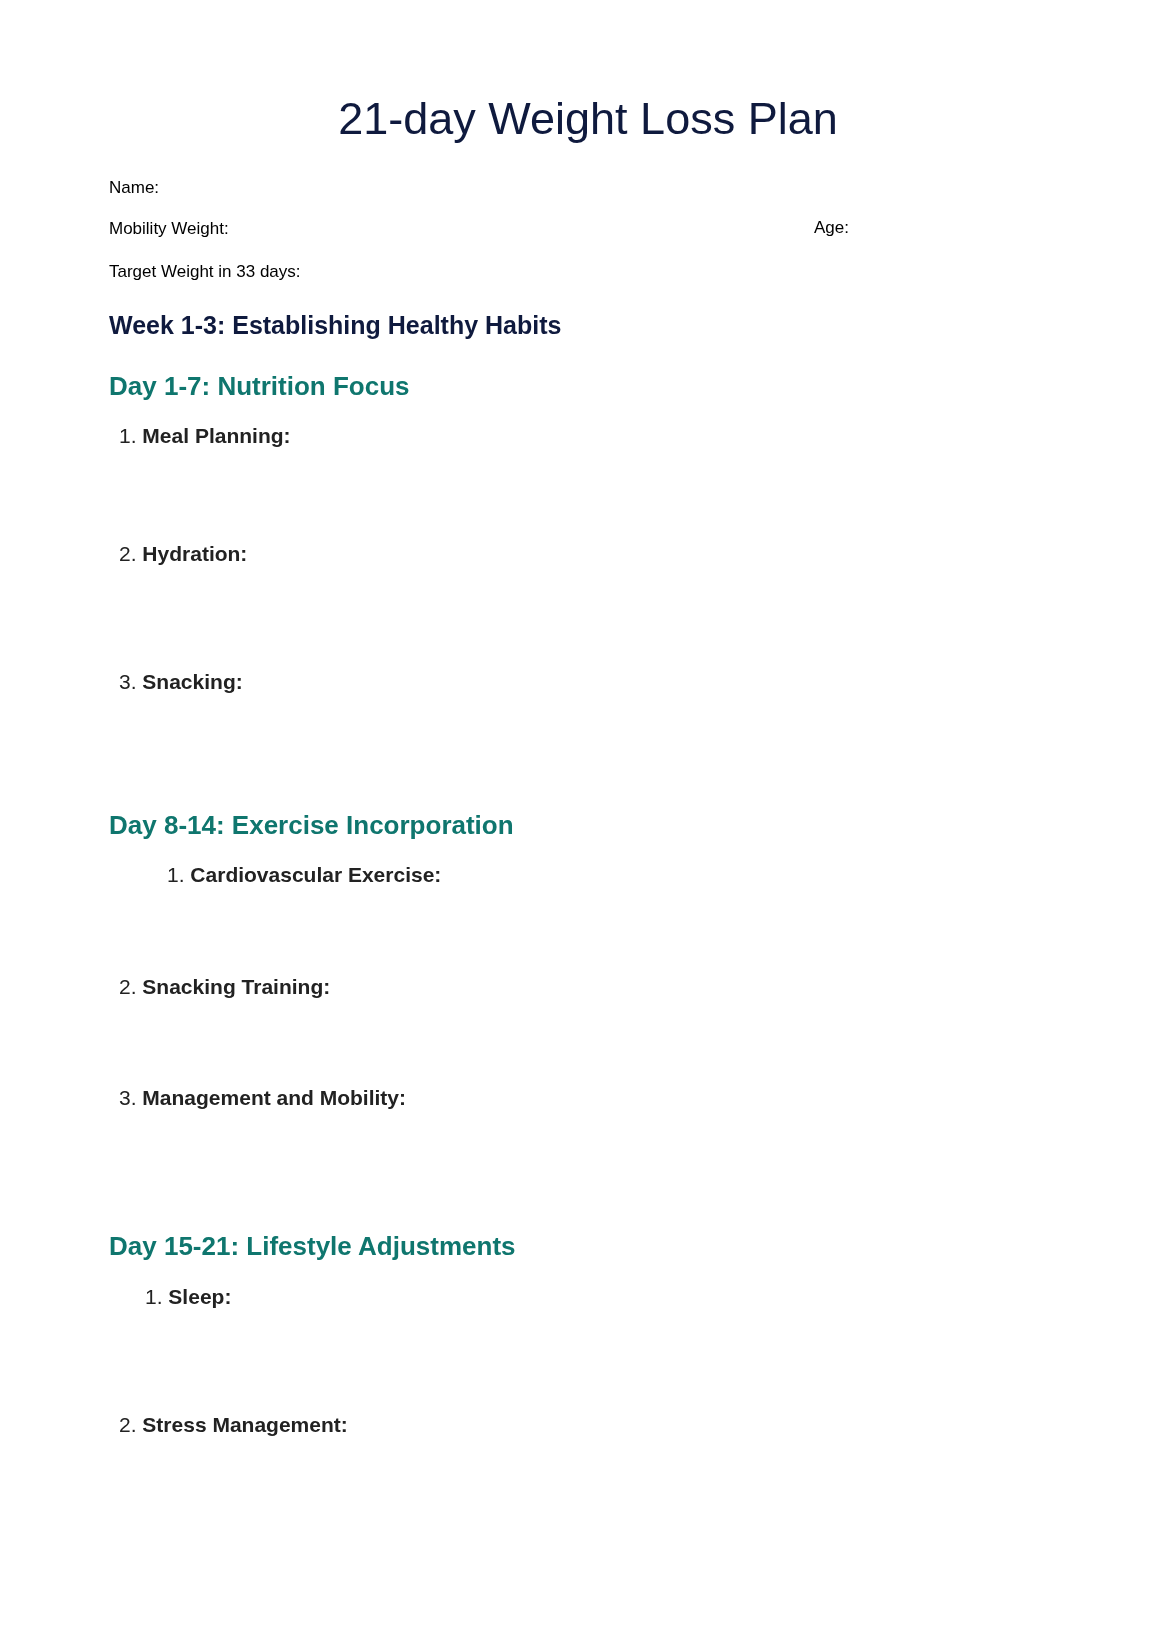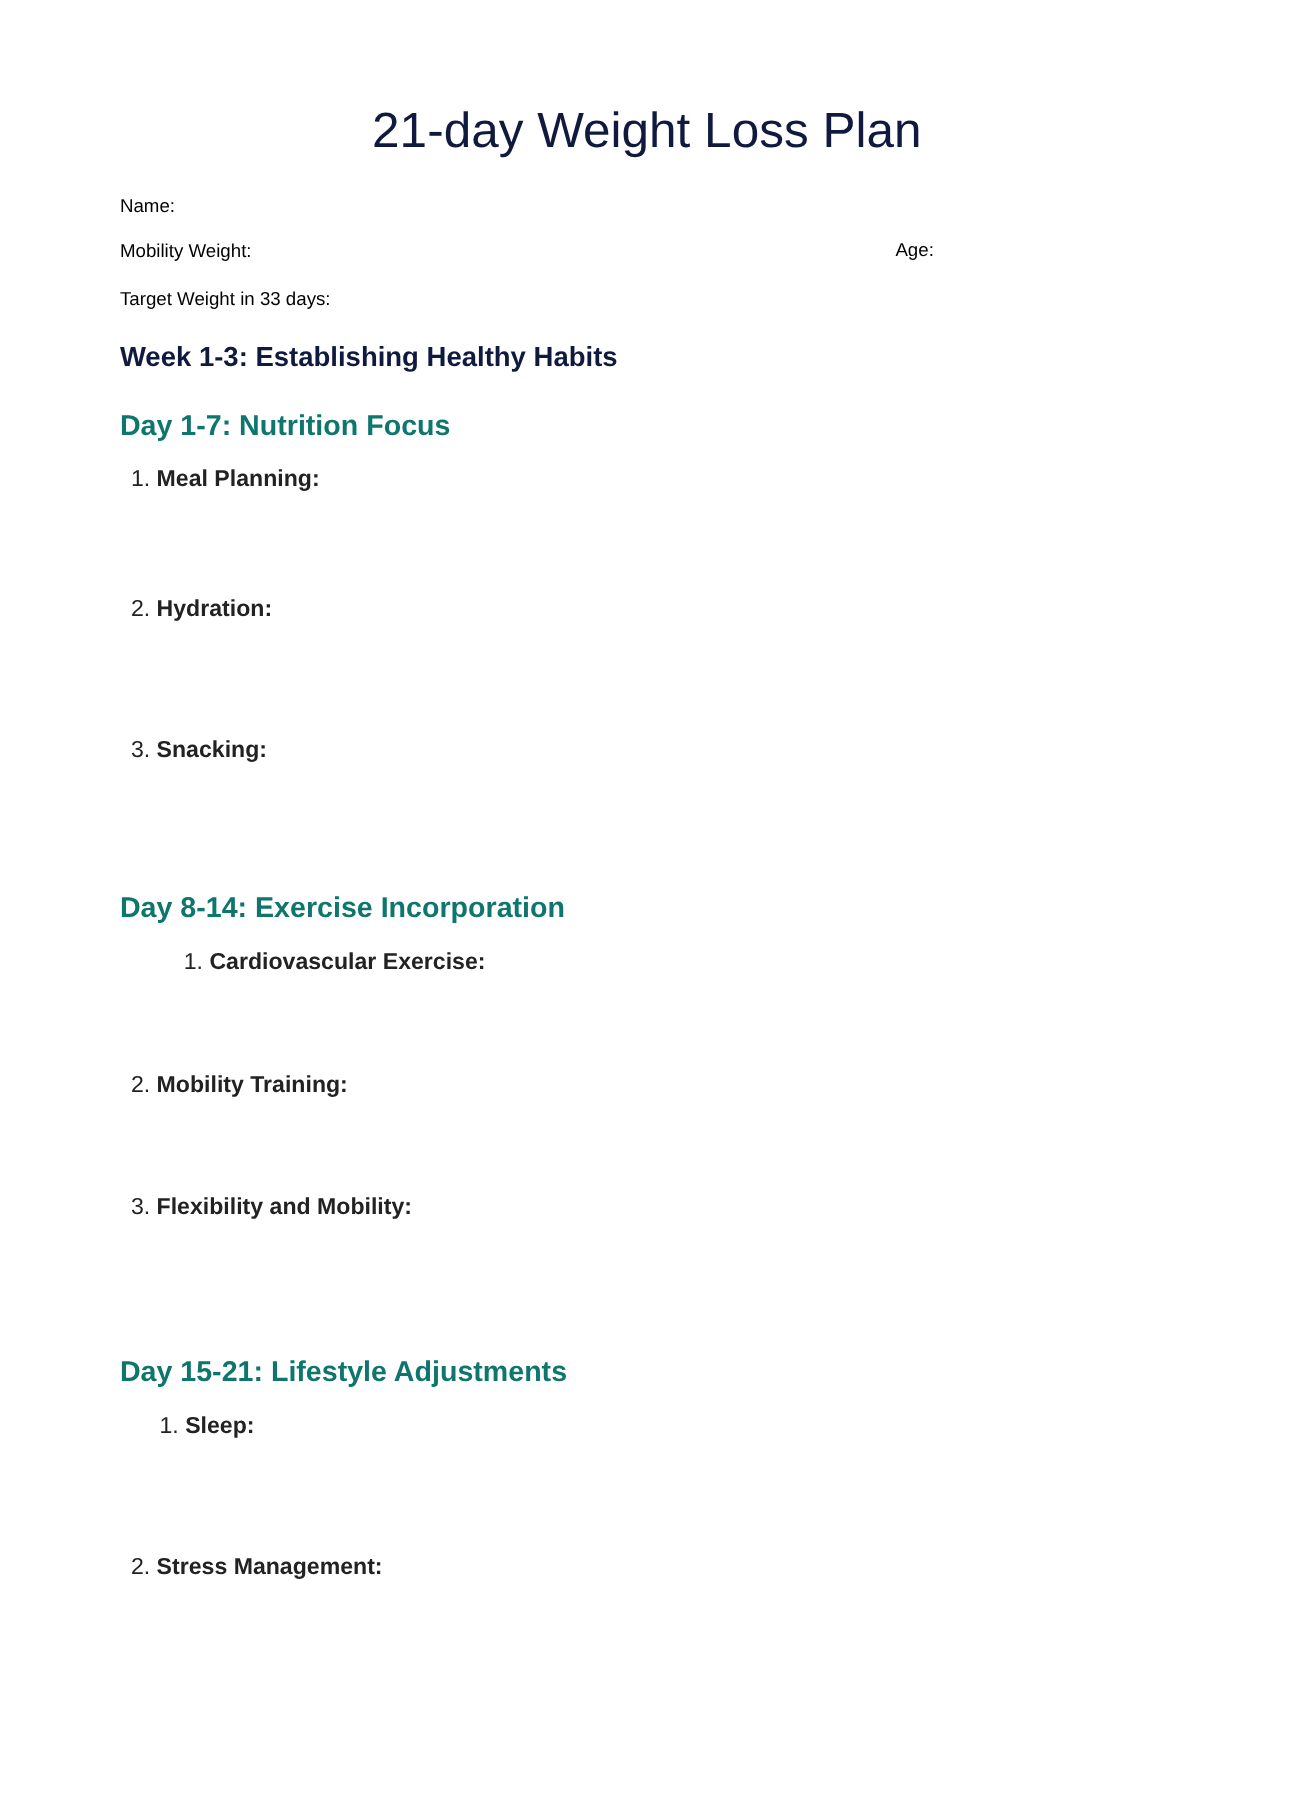--- a/index.html
+++ b/index.html
@@ -42,25 +42,25 @@
     <span class="lbl">Snacking:</span>
   </div>
 
   <div class="abs h3" style="left:109px; top:810px;">Day 8-14: Exercise Incorporation</div>
   <div class="abs item" style="left:119px; top:863px;margin-left:48px;">
     <span class="num">1.</span>
     <span class="lbl">Cardiovascular Exercise:</span>
   </div>
   <div class="abs item" style="left:119px; top:975px;">
     <span class="num">2.</span>
-    <span class="lbl">Mobility Training:</span>
+    <span class="lbl">Snacking Training:</span>
   </div>
   <div class="abs item" style="left:119px; top:1086px;">
     <span class="num">3.</span>
-    <span class="lbl">Flexibility and Mobility:</span>
+    <span class="lbl">Management and Mobility:</span>
   </div>
 
   <div class="abs h3" style="left:109px; top:1231px;">Day 15-21: Lifestyle Adjustments</div>
   <div class="abs item" style="left:132px; top:1285px;margin-left:13px;">
     <span class="num">1.</span>
     <span class="lbl">Sleep:</span>
   </div>
   <div class="abs item" style="left:119px; top:1413px;">
     <span class="num">2.</span>
     <span class="lbl">Stress Management:</span>

